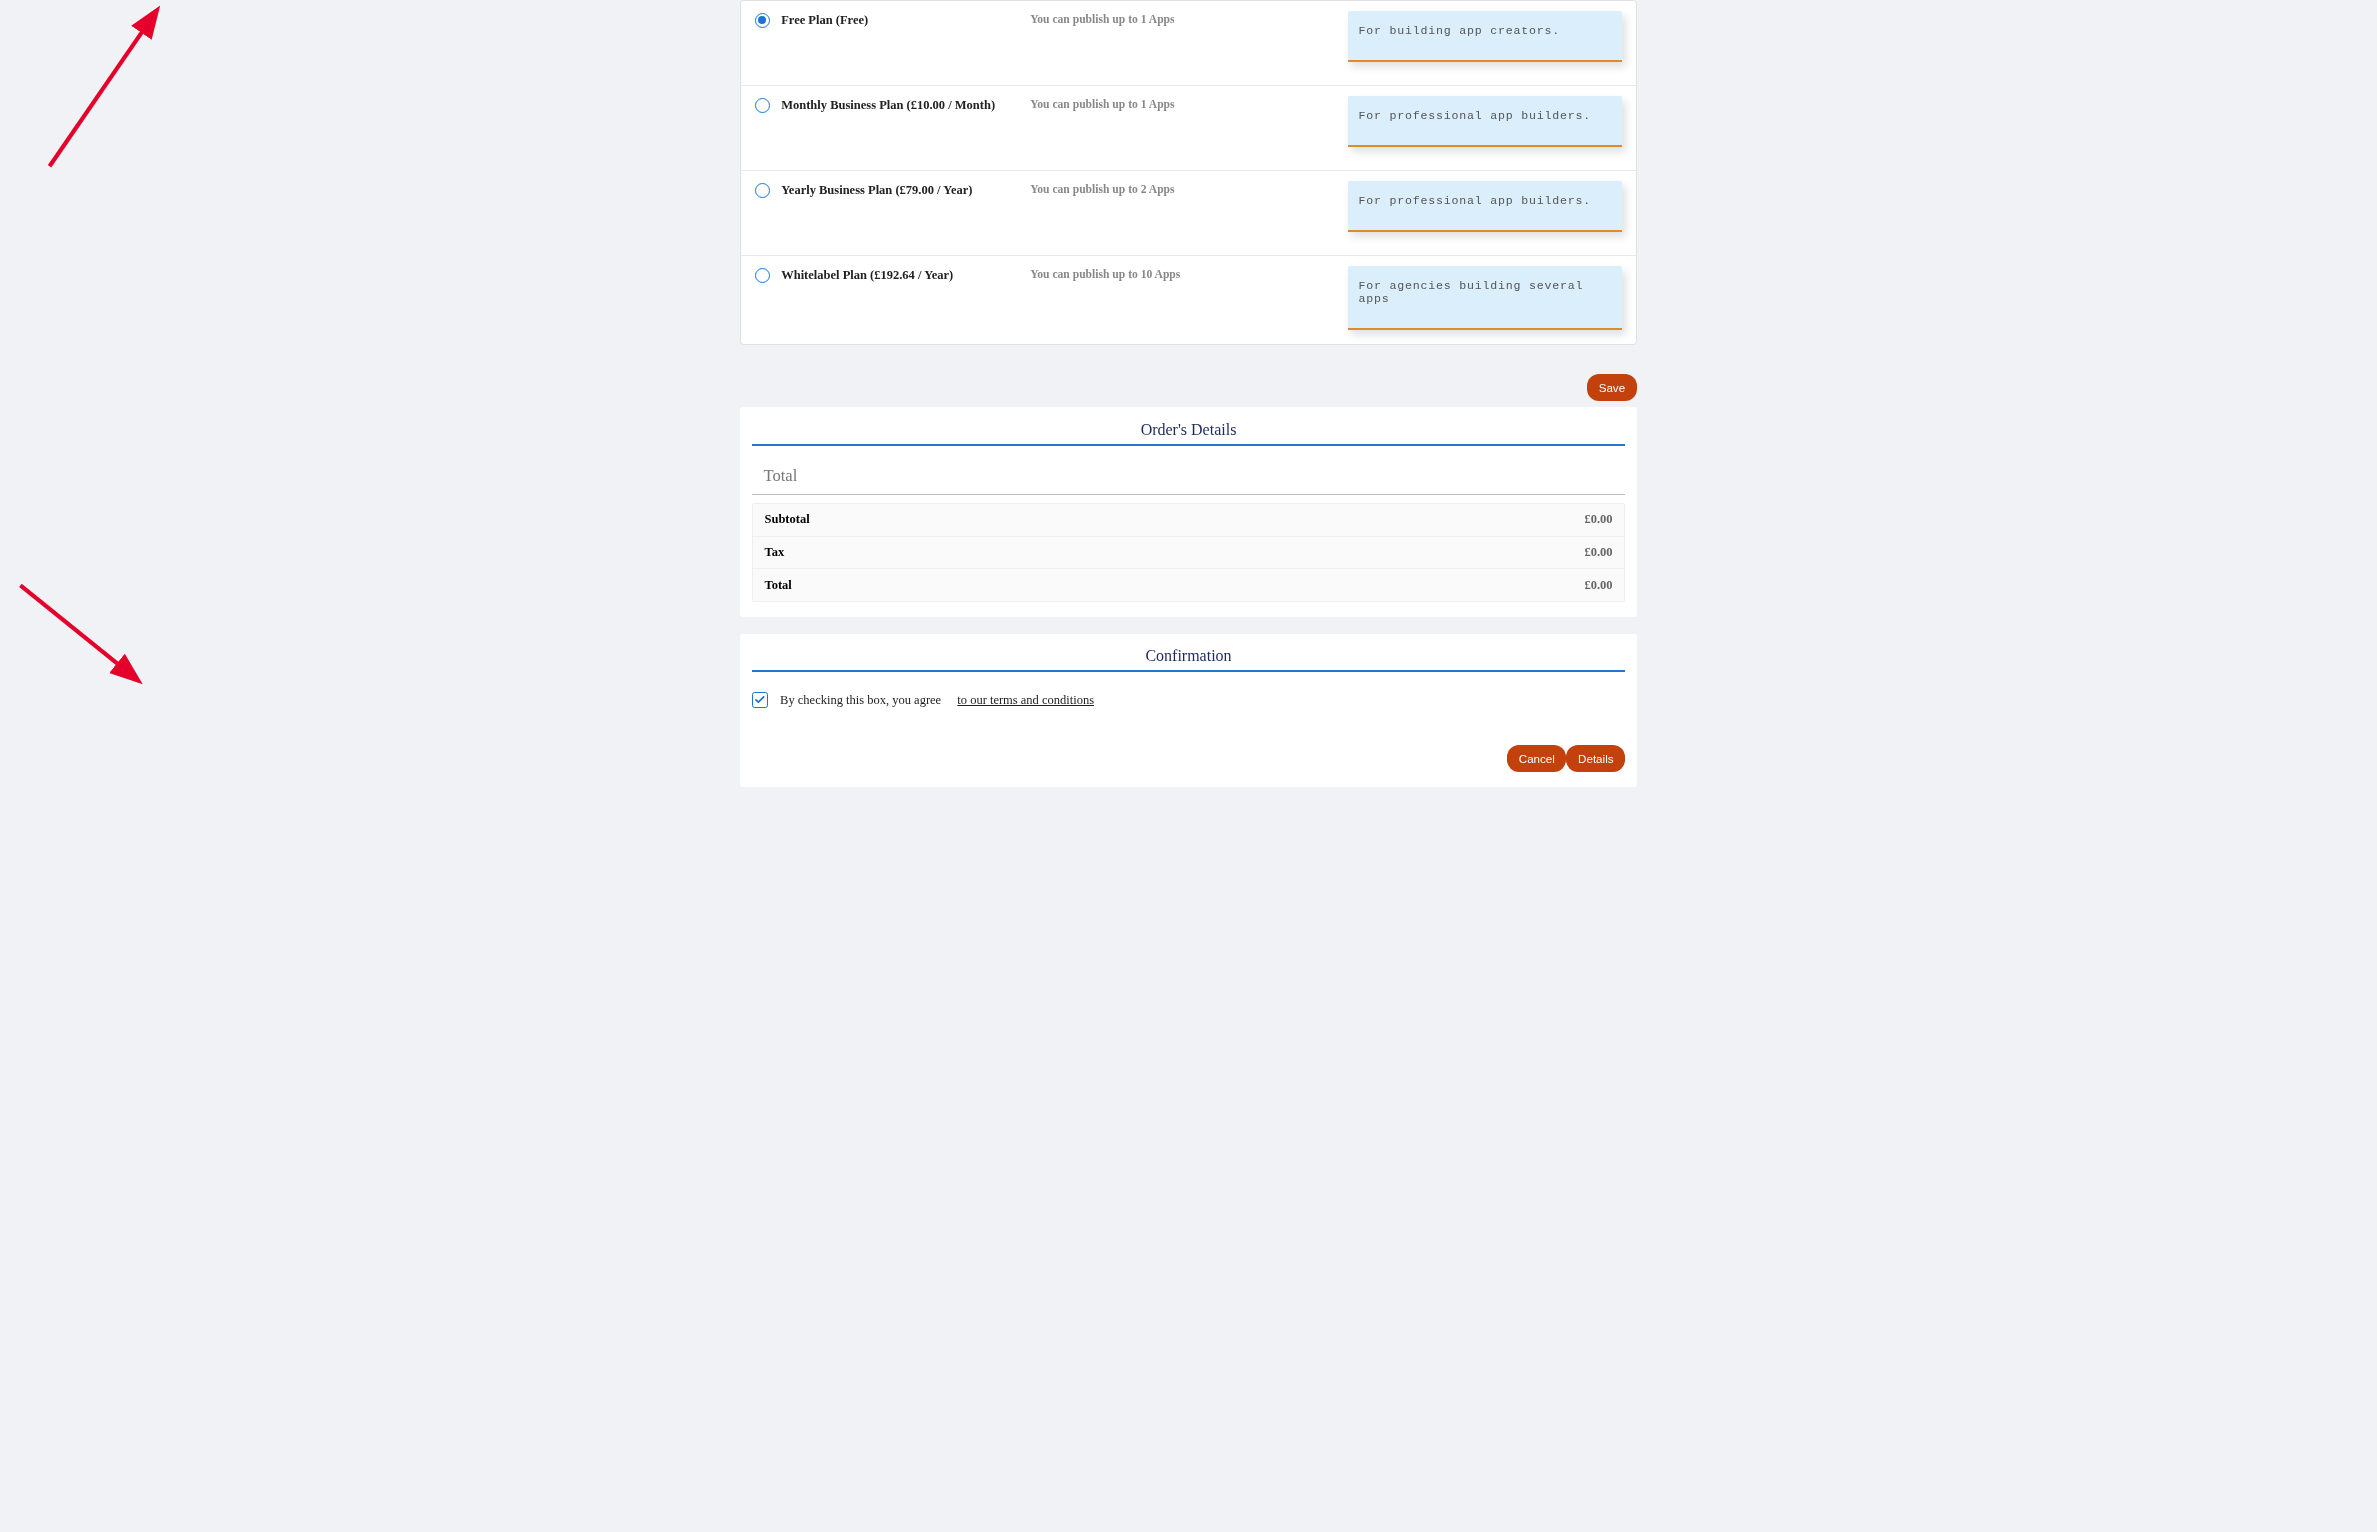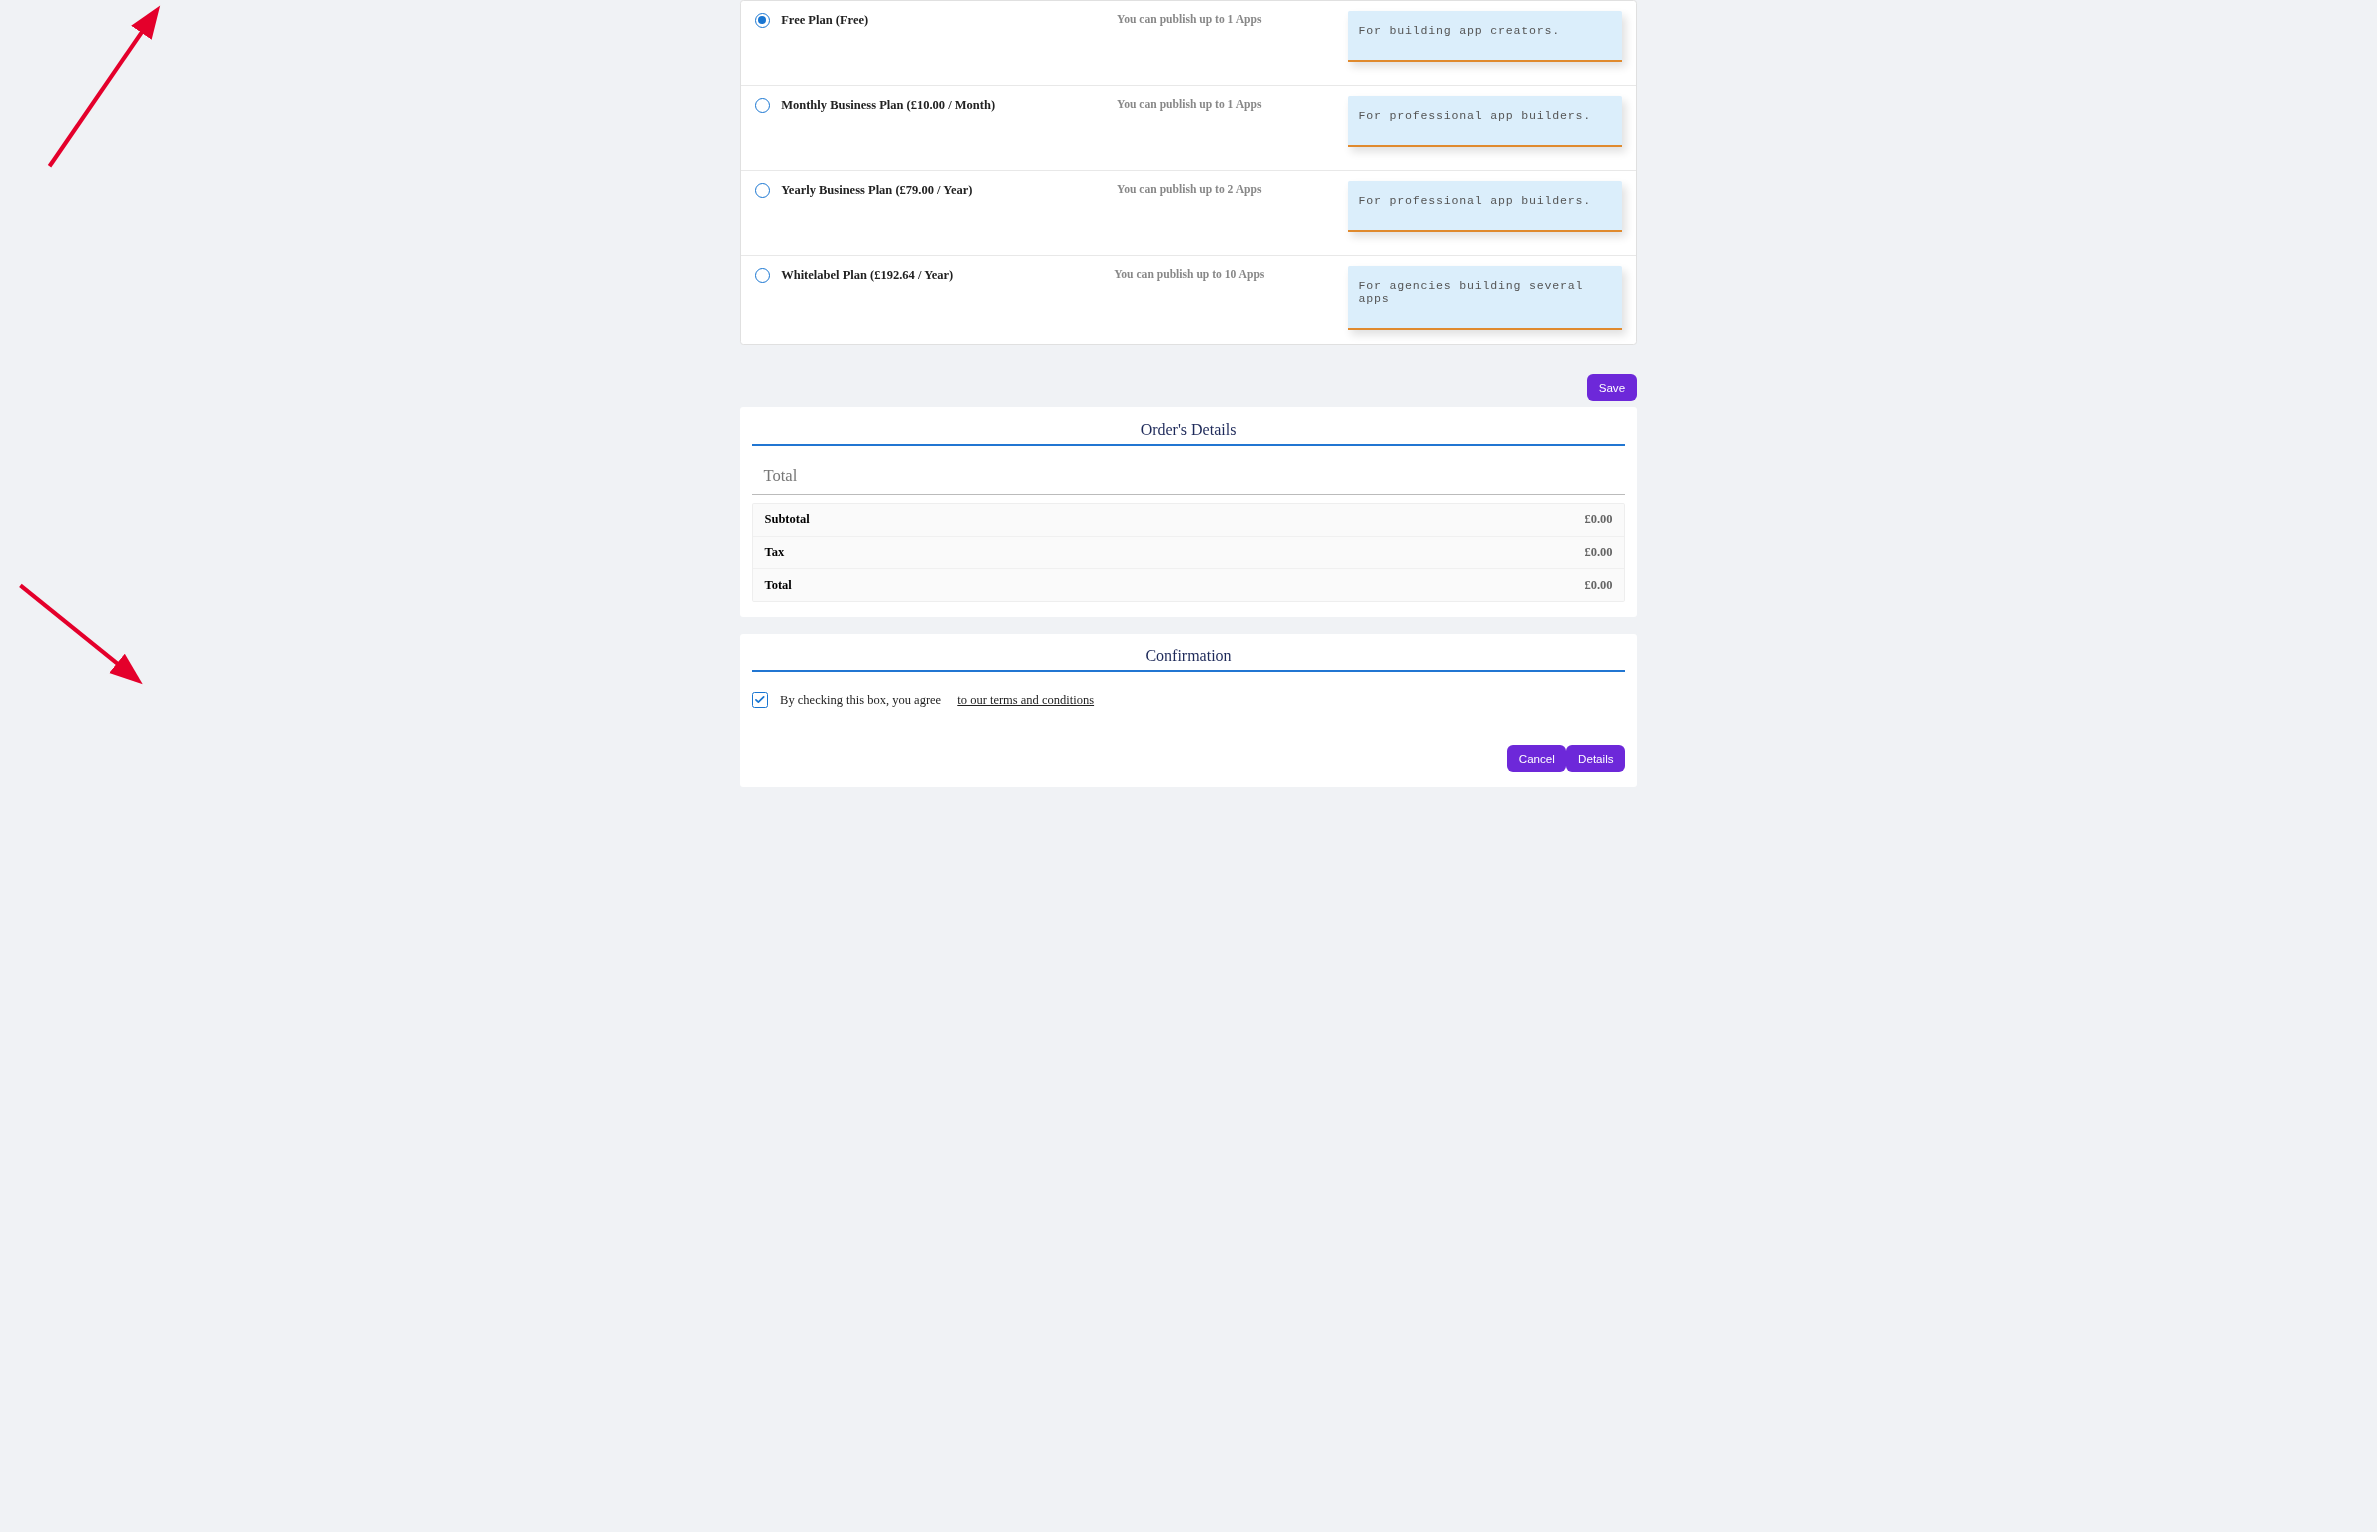--- a/index.html
+++ b/index.html
@@ -70,21 +70,20 @@
       font-size: 12.5px;
     }
     .plan-desc-col {
       flex: 1;
       padding-top: 1.7px;
     }
     .plan-desc {
       color: #888;
       font-size: 11.6px;
       font-weight: bold;
-      text-align: center;
     }
     .plan-note-col {
       flex: 0 0 274px;
     }
     .plan-note {
       background: #dbeefb;
       border-bottom: 2.5px solid #e08a2e;
       padding: 13.3px 10px 23px 10px;
       color: #555;
       font-family: 'Courier New', monospace;
@@ -94,24 +93,24 @@
       border-radius: 1.7px 1.7px 0 0;
     }
     .save-row {
       display: flex;
       justify-content: flex-end;
       padding: 13.3px 0 6.6px 0;
     }
     .btn {
       display: inline-block;
       padding: 6.6px 11.6px;
-      background: #6d28d9;
+      background: #c2410c;
       color: #fff;
       border: none;
-      border-radius: 6px;
+      border-radius: 12px;
       font-size: 11.6px;
       cursor: pointer;
       font-family: Arial, sans-serif;
     }
     .section-card {
       background: #fff;
       border-radius: 3.3px;
       margin-bottom: 16.6px;
       padding: 10px 0 15px 0;
     }

